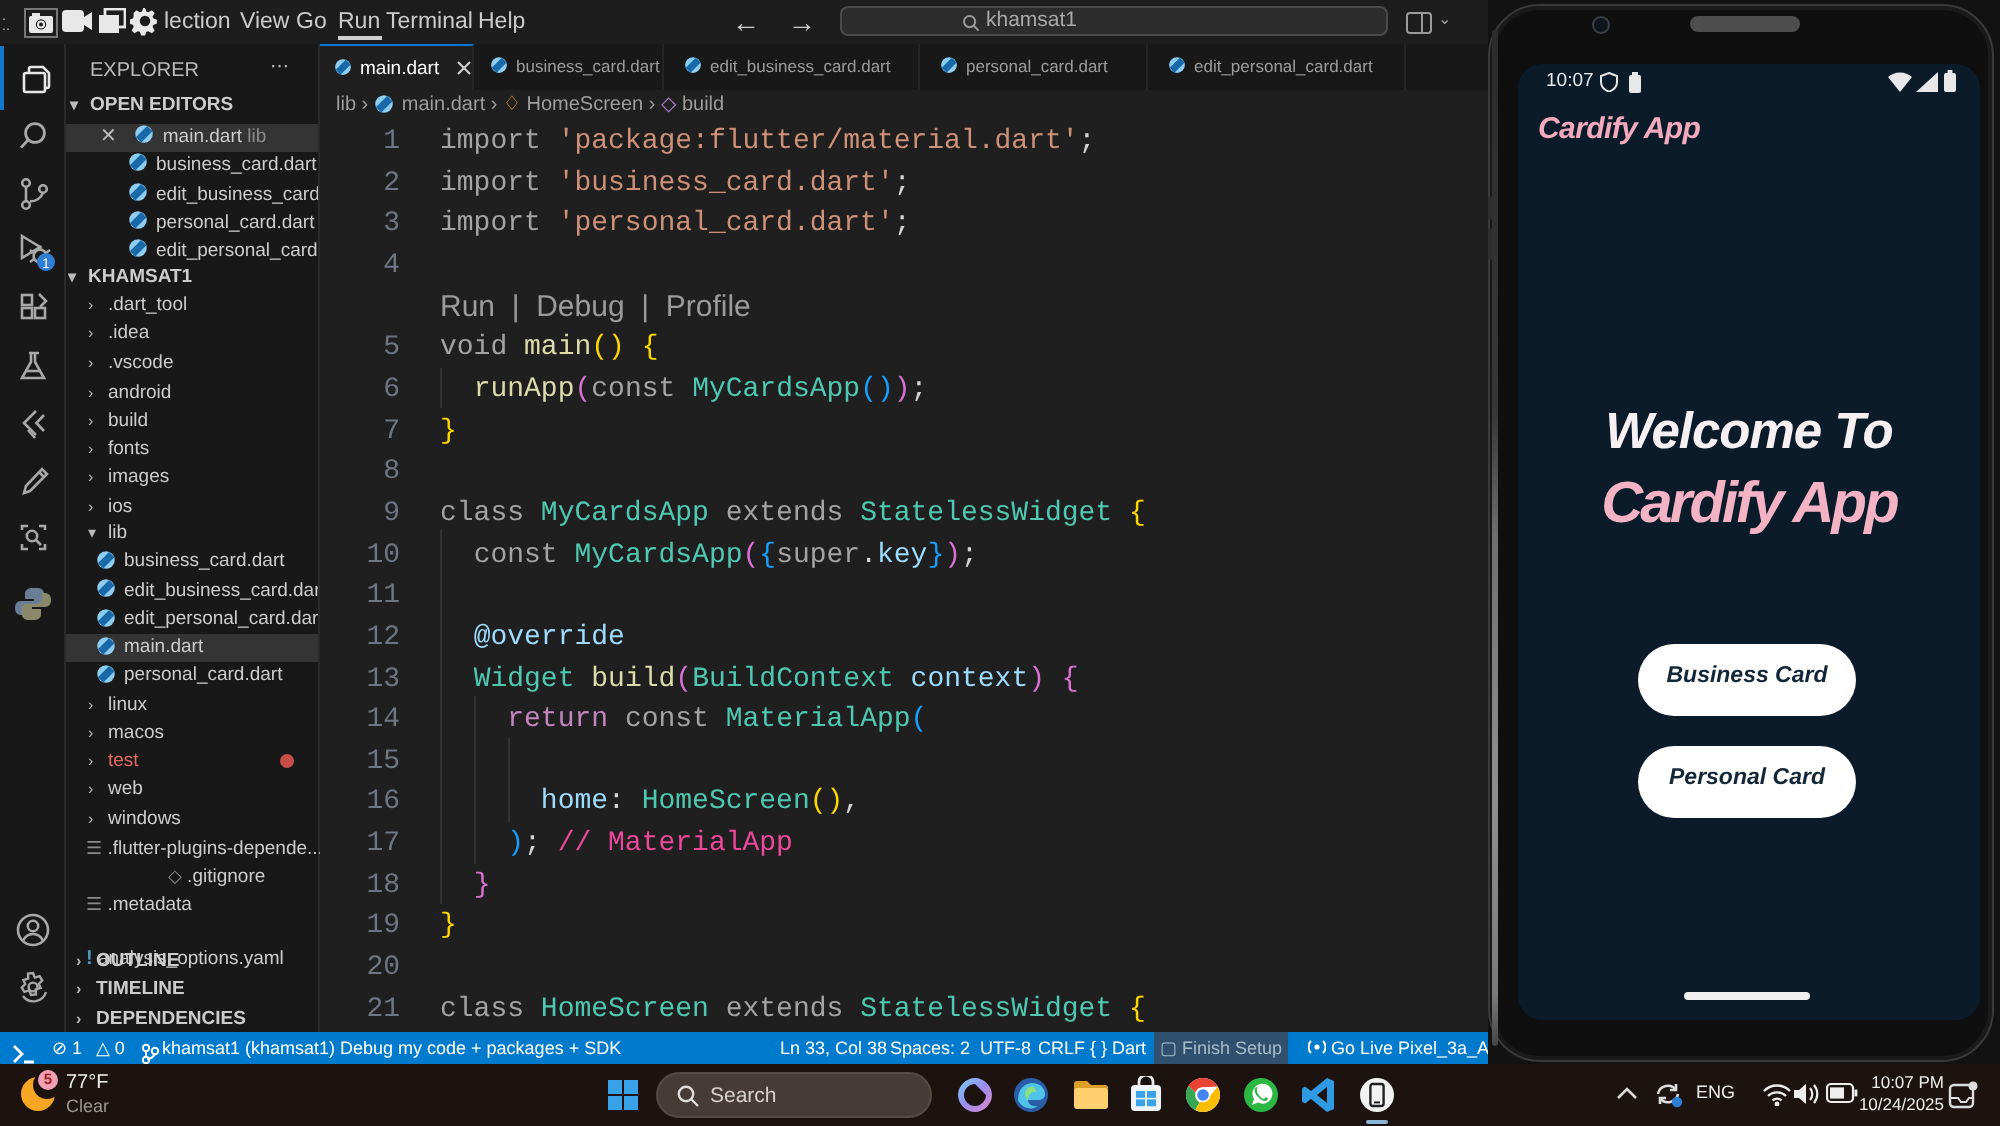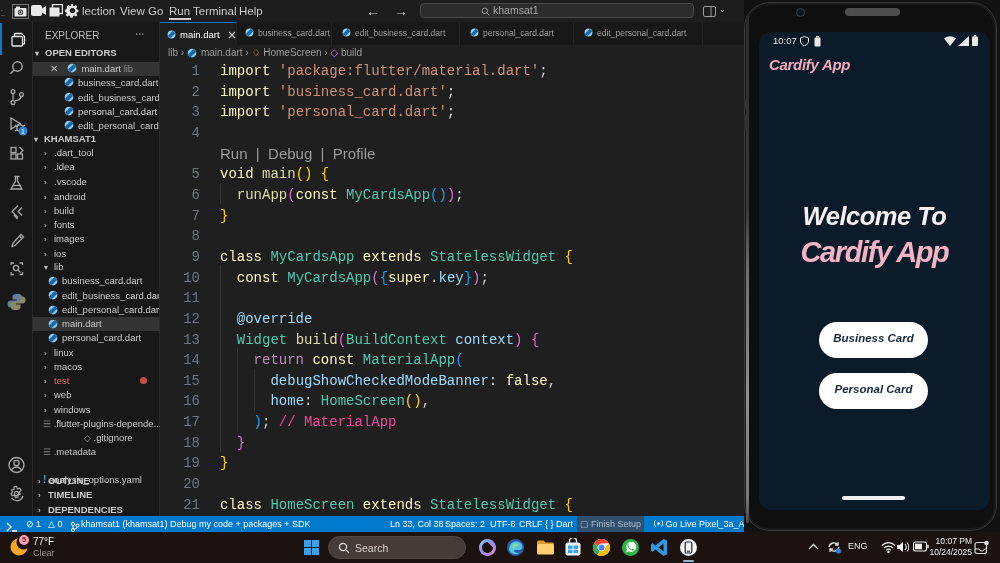--- a/index.html
+++ b/index.html
@@ -30,21 +30,21 @@
 #tabs { position:absolute; left:0; top:0; width:585px; height:23px; background:#181818; }
 .tab { position:absolute; top:0; height:23px; background:#181818; color:#9d9d9d; font-size:8.5px; line-height:23px; border-right:1px solid #252525; white-space:nowrap; }
 .tab.active { background:#1f1f1f; color:#ffffff; border-top:1.5px solid #0078d4; font-size:9.5px; }
 .tab .dicon { width:9px; height:9px; margin-right:4px; vertical-align:-1px; }
 #crumbs { position:absolute; left:0; top:23px; width:585px; height:15px; color:#9d9d9d; font-size:10px; line-height:15px; white-space:nowrap; }
 #code { position:absolute; left:0; top:0.1px; width:585px; height:494px;
   font-family:"Liberation Mono", monospace; font-size:14px; line-height:20.65px; }
 .ln { position:absolute; left:0; width:40px; text-align:right; color:#6e7681; }
 .cl { position:absolute; left:60px; white-space:pre; }
 
-.kw { color:#fef9c3; } .ctl { color:#c586c0; } .str { color:#ce9178; }
+.kw { color:#a3a3a3; } .ctl { color:#c586c0; } .str { color:#ce9178; }
 .cls { color:#4ec9b0; } .fn { color:#dcdcaa; } .var { color:#9cdcfe; }
 .pw { color:#d4d4d4; } .b1 { color:#ffd700; } .b2 { color:#da70d6; } .b3 { color:#179fff; }
 .cmt { color:#ec4899; }
 
 
 #statusbar { left:0; top:516px; width:1000px; height:16px; background:#007acc; color:#ffffff; font-size:9px; line-height:16px; }
 #statusbar .it { position:absolute; top:0; height:16px; white-space:nowrap; }
 
 
 #taskbar { left:0; top:532px; width:1000px; height:31px; background:#1c1311; }
@@ -329,21 +329,20 @@
       <div class="ln" style="top:245.5px;">10</div>
         <div class="cl" style="top:245.5px;">  <span class="kw">const</span> <span class="cls">MyCardsApp</span><span class="b2">(</span><span class="b3">{</span><span class="kw">super</span><span class="pw">.</span><span class="var">key</span><span class="b3">}</span><span class="b2">)</span><span class="pw">;</span></div>
       <div class="ln" style="top:266.15px;">11</div>
       <div class="ln" style="top:286.8px;">12</div>
         <div class="cl" style="top:286.8px;">  <span class="var">@override</span></div>
       <div class="ln" style="top:307.45px;">13</div>
         <div class="cl" style="top:307.45px;">  <span class="cls">Widget</span> <span class="fn">build</span><span class="b2">(</span><span class="cls">BuildContext</span> <span class="var">context</span><span class="b2">)</span> <span class="b2">{</span></div>
       <div class="ln" style="top:328.1px;">14</div>
         <div class="cl" style="top:328.1px;">    <span class="ctl">return</span> <span class="kw">const</span> <span class="cls">MaterialApp</span><span class="b3">(</span></div>
       <div class="ln" style="top:348.75px;">15</div>
-        <div class="cl" style="top:348.75px;">      <span class="var">debugShowCheckedModeBanner</span><span class="pw">:</span> <span class="kw">false</span><span class="pw">,</span></div>
       <div class="ln" style="top:369.4px;">16</div>
         <div class="cl" style="top:369.4px;">      <span class="var">home</span><span class="pw">:</span> <span class="cls">HomeScreen</span><span class="b1">()</span><span class="pw">,</span></div>
       <div class="ln" style="top:390.05px;">17</div>
         <div class="cl" style="top:390.05px;">    <span class="b3">)</span><span class="pw">;</span> <span class="cmt">// MaterialApp</span></div>
       <div class="ln" style="top:410.7px;">18</div>
         <div class="cl" style="top:410.7px;">  <span class="b2">}</span></div>
       <div class="ln" style="top:431.35px;">19</div>
         <div class="cl" style="top:431.35px;"><span class="b1">}</span></div>
       <div class="ln" style="top:452px;">20</div>
       <div class="ln" style="top:472.65px;">21</div>

